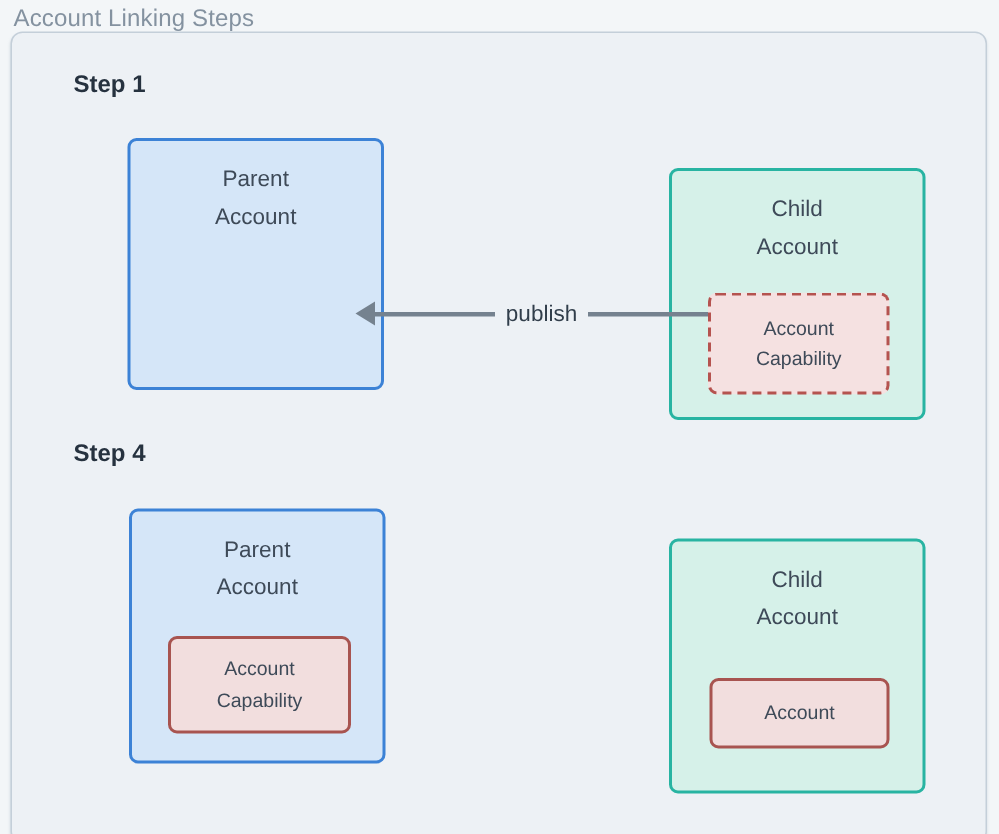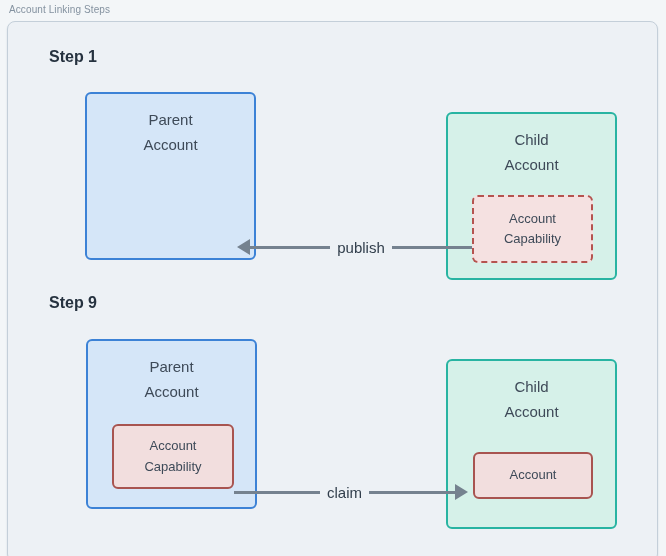--- a/index.html
+++ b/index.html
@@ -7,21 +7,21 @@
     width: 666px; height: 556px;
     background: #f3f6f8;
     font-family: "Liberation Sans", sans-serif;
     overflow: hidden;
     position: relative;
   }
   .canvas { position: absolute; inset: 0; width: 666px; height: 556px; }
 
   .frame-title {
     position: absolute; left: 9px; top: 4px;
-    font-size: 10px; color: #8492a0; letter-spacing: 0.1px;
+    font-size: 16px; color: #8492a0; letter-spacing: 0.1px;
   }
   .frame {
     position: absolute; left: 7px; top: 21px;
     width: 651px; height: 541px;
     background: #edf1f5;
     border: 1.5px solid #c4cfd9;
     border-radius: 8px;
     box-shadow: 0 2px 2px rgba(150, 168, 185, 0.35);
   }
 
@@ -66,21 +66,21 @@
   
   .parent2 { left: 78px;  top: 317px; height: 170px; }
   .child2  { left: 438px; top: 317px; height: 170px; }
   .cap2    { left: 24px;  top: 83px;  width: 122px; height: 65px; }
   .acct2   { left: 25px;  top: 91px;  width: 120px; height: 47px; }
 
   
   .arrow {
     position: absolute;
     display: flex; align-items: center;
-    height: 22px; z-index: 5; margin-top: 38px;
+    height: 22px; z-index: 5;
   }
   .arrow1 { left: 229px; top: 176px; width: 235px; }
   .arrow2 { left: 226px; top: 421px; width: 234px; }
   .arrow-line { flex: 1; height: 3px; background: #75828f; }
   .arrow-label {
     font-size: 15px; color: #313e4b; padding: 0 7px;
     white-space: nowrap;
   }
   .head { width: 0; height: 0; }
   .head-left {
@@ -117,36 +117,30 @@
 Capability</div>
     </div>
 
     <div class="arrow arrow1">
       <div class="head head-left"></div>
       <div class="arrow-line"></div>
       <div class="arrow-label">publish</div>
       <div class="arrow-line"></div>
     </div>
 
-    <div class="step-heading step2-heading">Step 9</div>
+    <div class="step-heading step2-heading">Step 4</div>
 
     <div class="node big-node parent-node parent2">
       <div class="node-title">Parent
 Account</div>
       <div class="inner-node solidred-node cap2">Account
 Capability</div>
     </div>
 
     <div class="node big-node child-node child2">
       <div class="node-title">Child
 Account</div>
       <div class="inner-node solidred-node acct2">Account</div>
     </div>
 
-    <div class="arrow arrow2">
-      <div class="arrow-line"></div>
-      <div class="arrow-label">claim</div>
-      <div class="arrow-line"></div>
-      <div class="head head-right"></div>
-    </div>
 
   </div>
 </div>
 
 </body></html>

